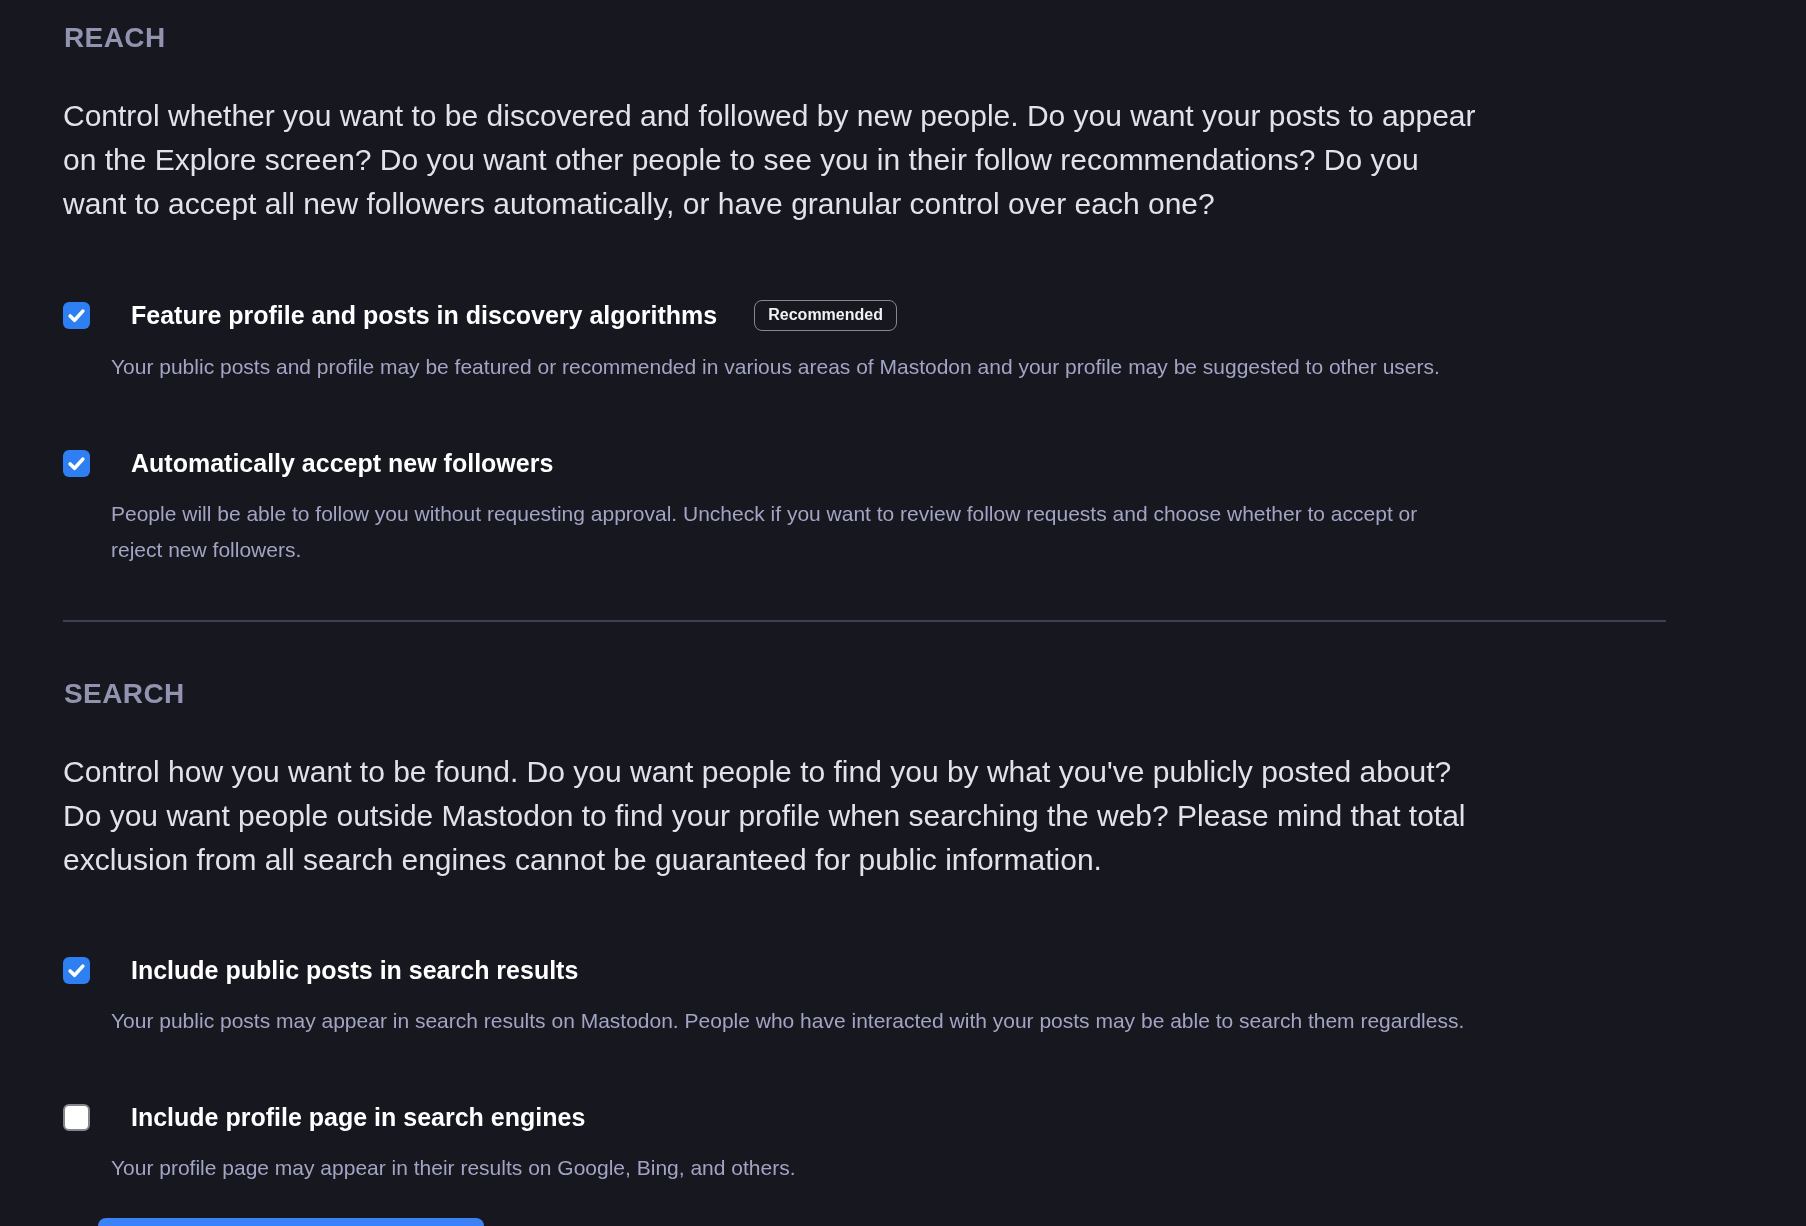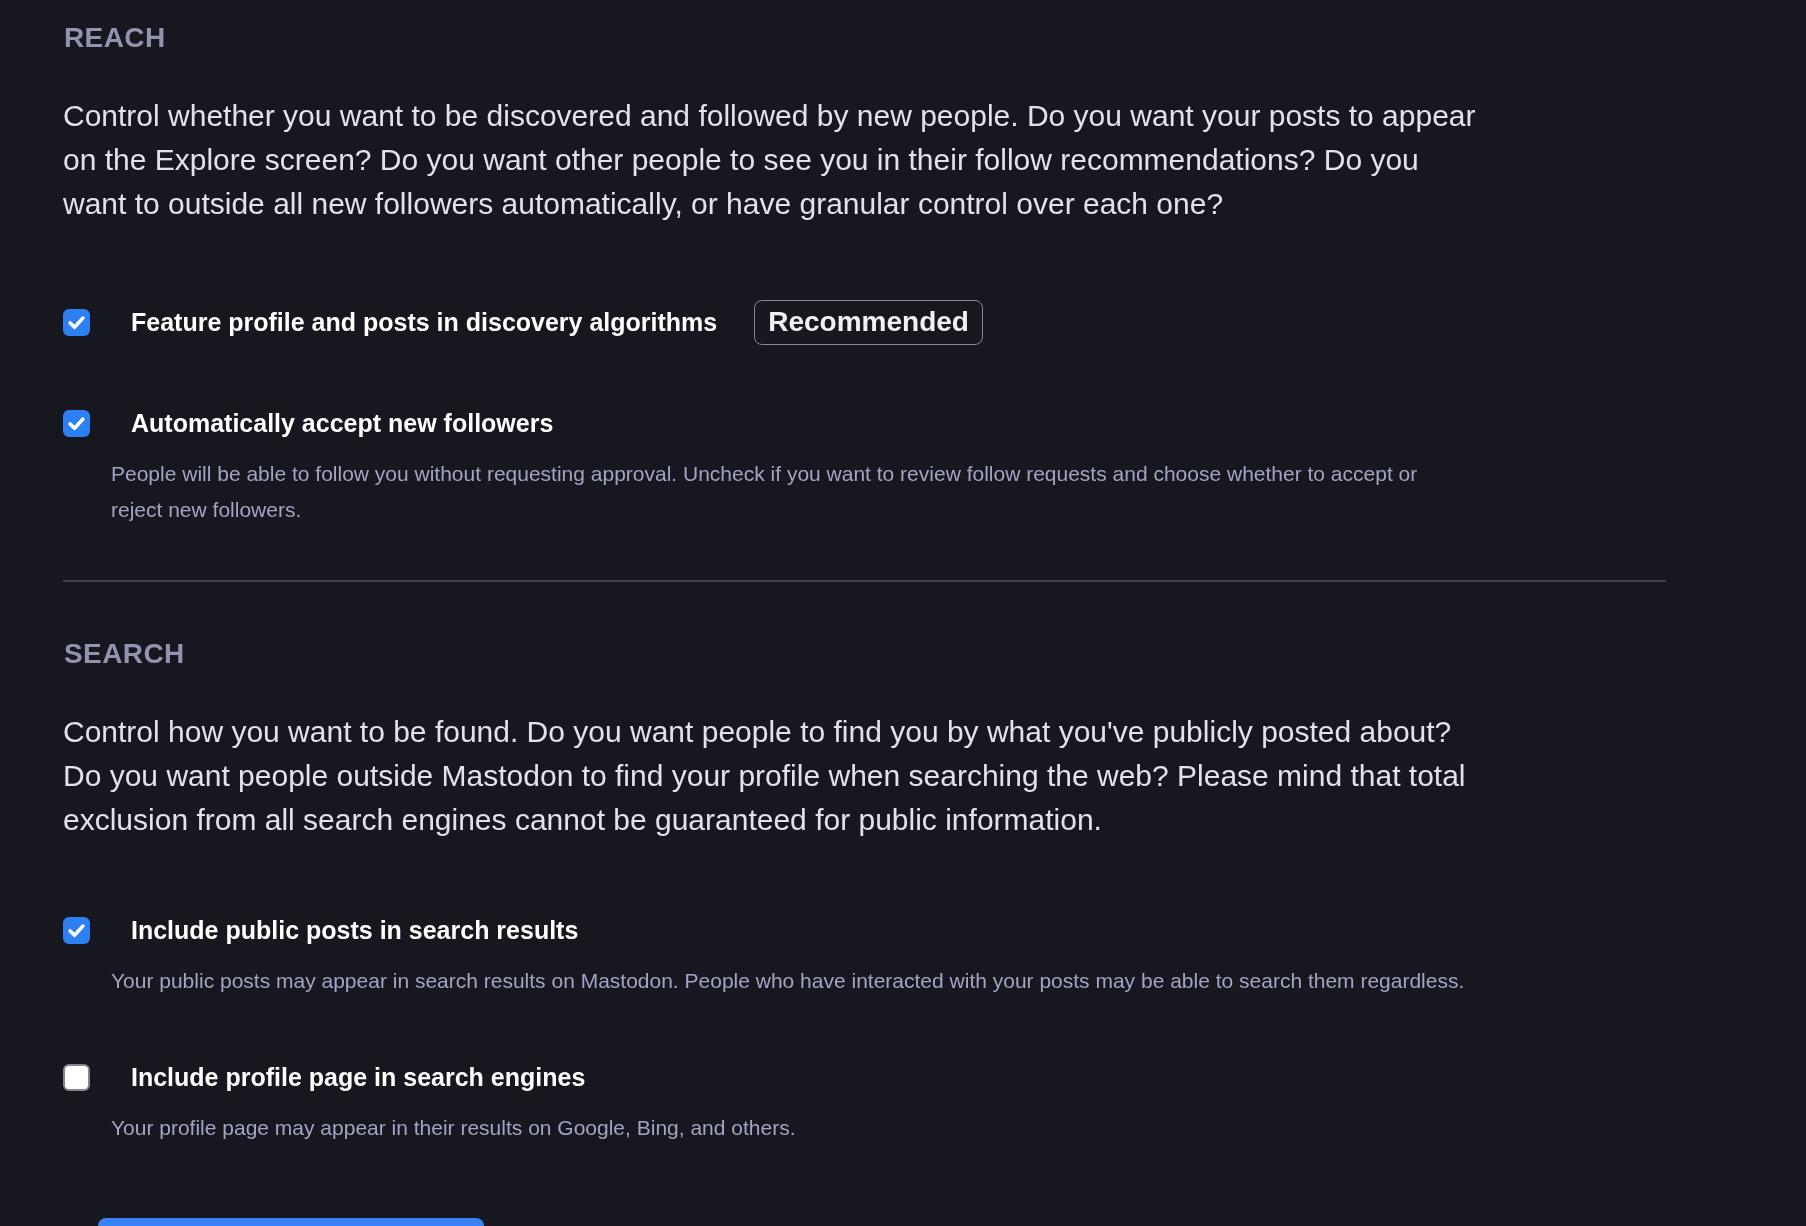--- a/index.html
+++ b/index.html
@@ -42,21 +42,21 @@
   }
   .checkbox.checked { background:#2e7ff2; }
   .checkbox.unchecked { background:#ffffff; border:2.5px solid #83858f; }
   .option-label {
     font-size:25px;
     font-weight:bold;
     color:#ffffff;
   }
   .badge {
     margin-left:17px;
-    font-size:28px;
+    font-size:16px;
     font-weight:bold;
     color:#f1f1f5;
     border:1.5px solid #85869a;
     border-radius:8px;
     padding:5px 13px 6px 13px;
     white-space:nowrap;
   }
   .badge:empty { display:none; }
   .option-hint {
     margin:18px 0 0 48px;
@@ -83,32 +83,33 @@
 </style>
 </head>
 <body>
 
 <div class="content">
 
   <section>
     <h2 class="section-title">REACH</h2>
     <p class="lead">Control whether you want to be discovered and followed by new people. Do you want your posts to appear
 on the Explore screen? Do you want other people to see you in their follow recommendations? Do you
-want to outside all new followers automatically, or have granular control over each one?</p>
+want to accept all new followers automatically, or have granular control over each one?</p>
 
     <div class="option">
       <div class="option-row">
         <span class="checkbox checked" aria-checked="true">
           <svg width="19" height="19" viewBox="0 0 24 24">
             <path d="M4 12.5 L9.5 18 L20 6.5" stroke="#ffffff" stroke-width="4.5" fill="none" stroke-linecap="round" stroke-linejoin="round"></path>
           </svg>
         </span>
         <span class="option-label">Feature profile and posts in discovery algorithms</span>
         <span class="badge">Recommended</span>
       </div>
+      <p class="option-hint">Your public posts and profile may be featured or recommended in various areas of Mastodon and your profile may be suggested to other users.</p>
     </div>
 
     <div class="option">
       <div class="option-row">
         <span class="checkbox checked" aria-checked="true">
           <svg width="19" height="19" viewBox="0 0 24 24">
             <path d="M4 12.5 L9.5 18 L20 6.5" stroke="#ffffff" stroke-width="4.5" fill="none" stroke-linecap="round" stroke-linejoin="round"></path>
           </svg>
         </span>
         <span class="option-label">Automatically accept new followers</span>

